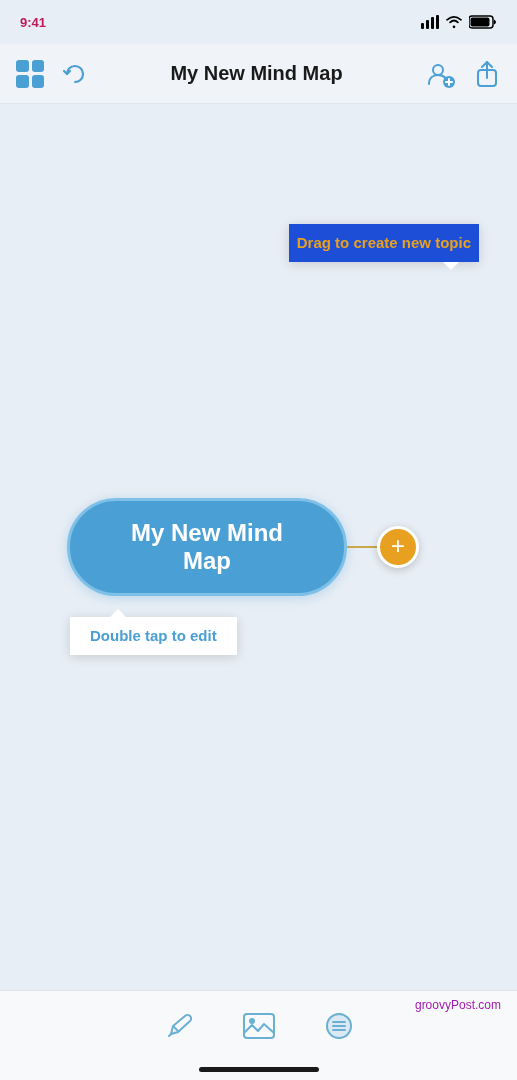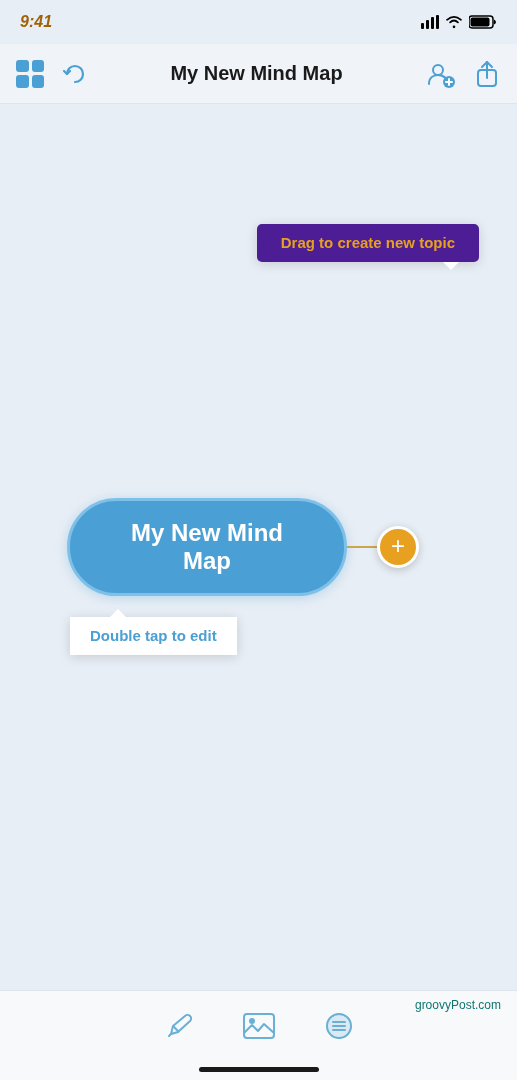--- a/index.html
+++ b/index.html
@@ -18,24 +18,23 @@
     .status-bar {
       height: 44px;
       background: #e8eef5;
       display: flex;
       align-items: center;
       justify-content: space-between;
       padding: 0 20px;
     }
 
     .status-time {
-      font-size: 16px;
+      font-size: 13px;
       font-weight: 600;
-      color: #a16207;
-      font-style: italic;
+      color: #be185d;
     }
 
     .status-icons {
       display: flex;
       gap: 6px;
       align-items: center;
     }
 
     
     .nav-bar {
@@ -175,23 +174,23 @@
       color: #ffffff;
       font-size: 24px;
       font-weight: 300;
       line-height: 1;
       margin-top: -2px;
     }
 
     
     .tooltip-drag {
       position: absolute;
-      background: #4c1d95;
-      border-radius: 5px;
-      padding: 10px 24px;
+      background: #1d4ed8;
+      border-radius: 0;
+      padding: 10px 8px;
       box-shadow: 0 2px 12px rgba(0,0,0,0.15);
       white-space: nowrap;
     }
 
     .tooltip-drag::after {
       content: '';
       position: absolute;
       bottom: -8px;
       right: 20px;
       width: 0;
@@ -271,21 +270,21 @@
       background: #1a1a1a;
       border-radius: 3px;
     }
 
     
     .watermark {
       position: absolute;
       bottom: 68px;
       right: 16px;
       font-size: 12px;
-      color: #0f766e;
+      color: #a21caf;
     }
 
     
     svg {
       display: block;
     }
   </style>
 </head>
 <body>
 

